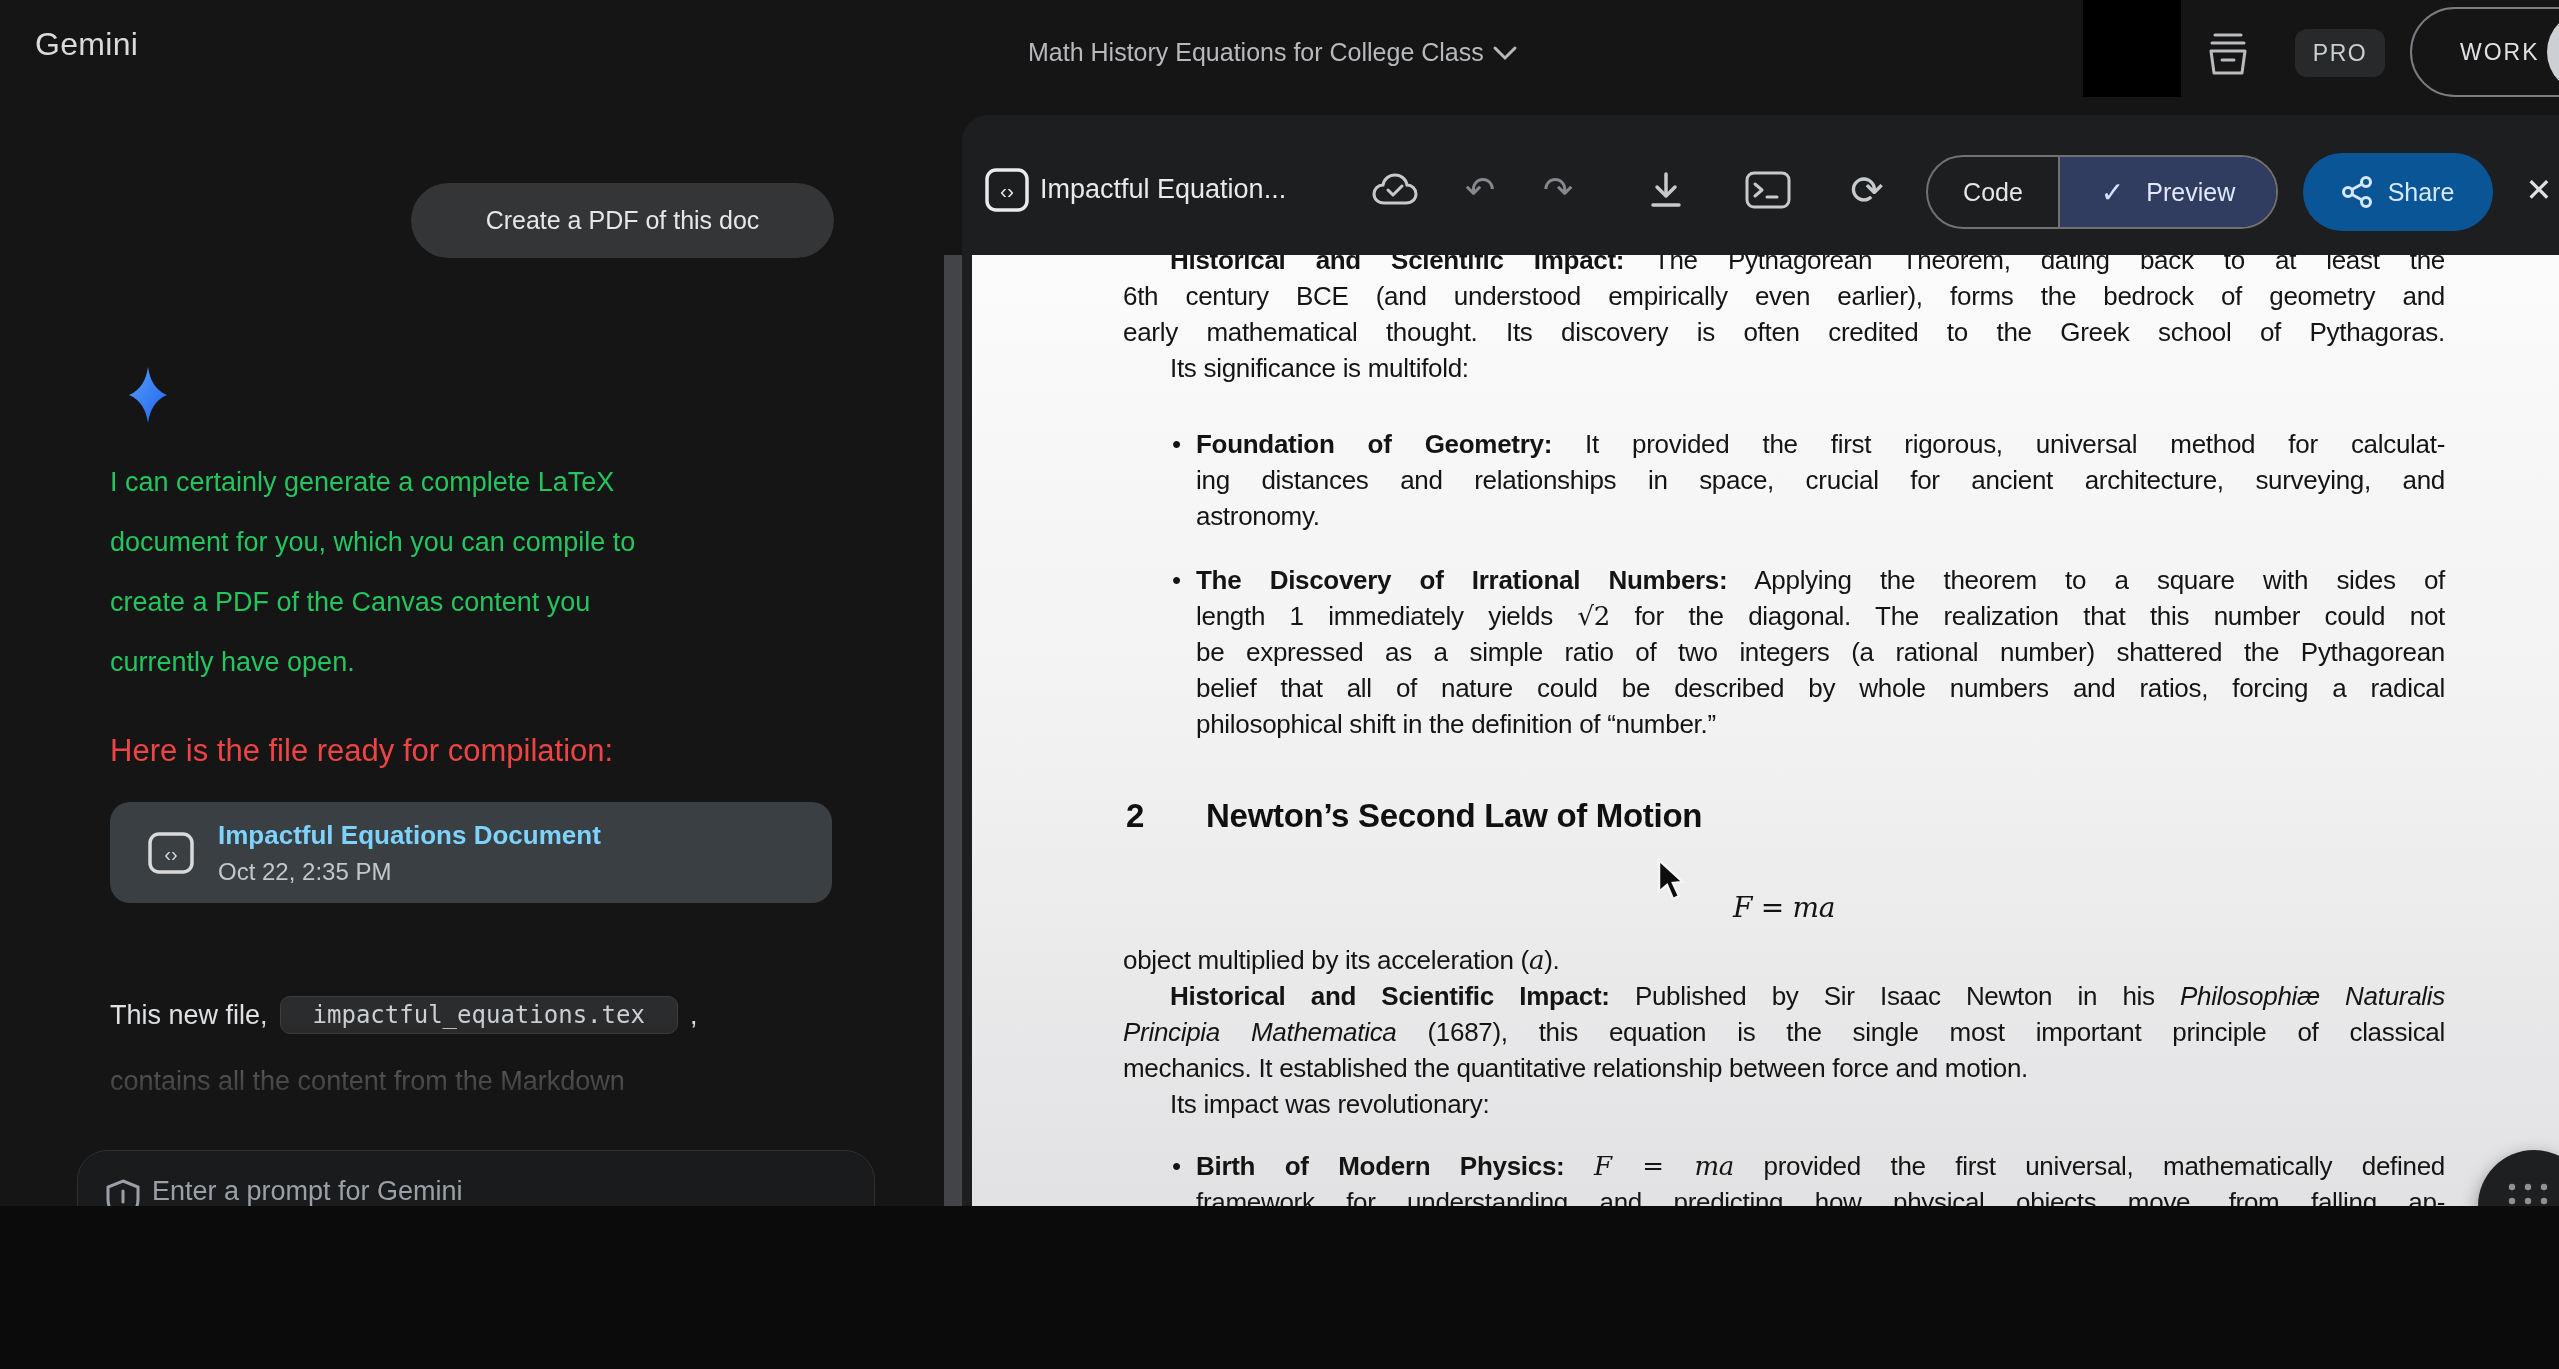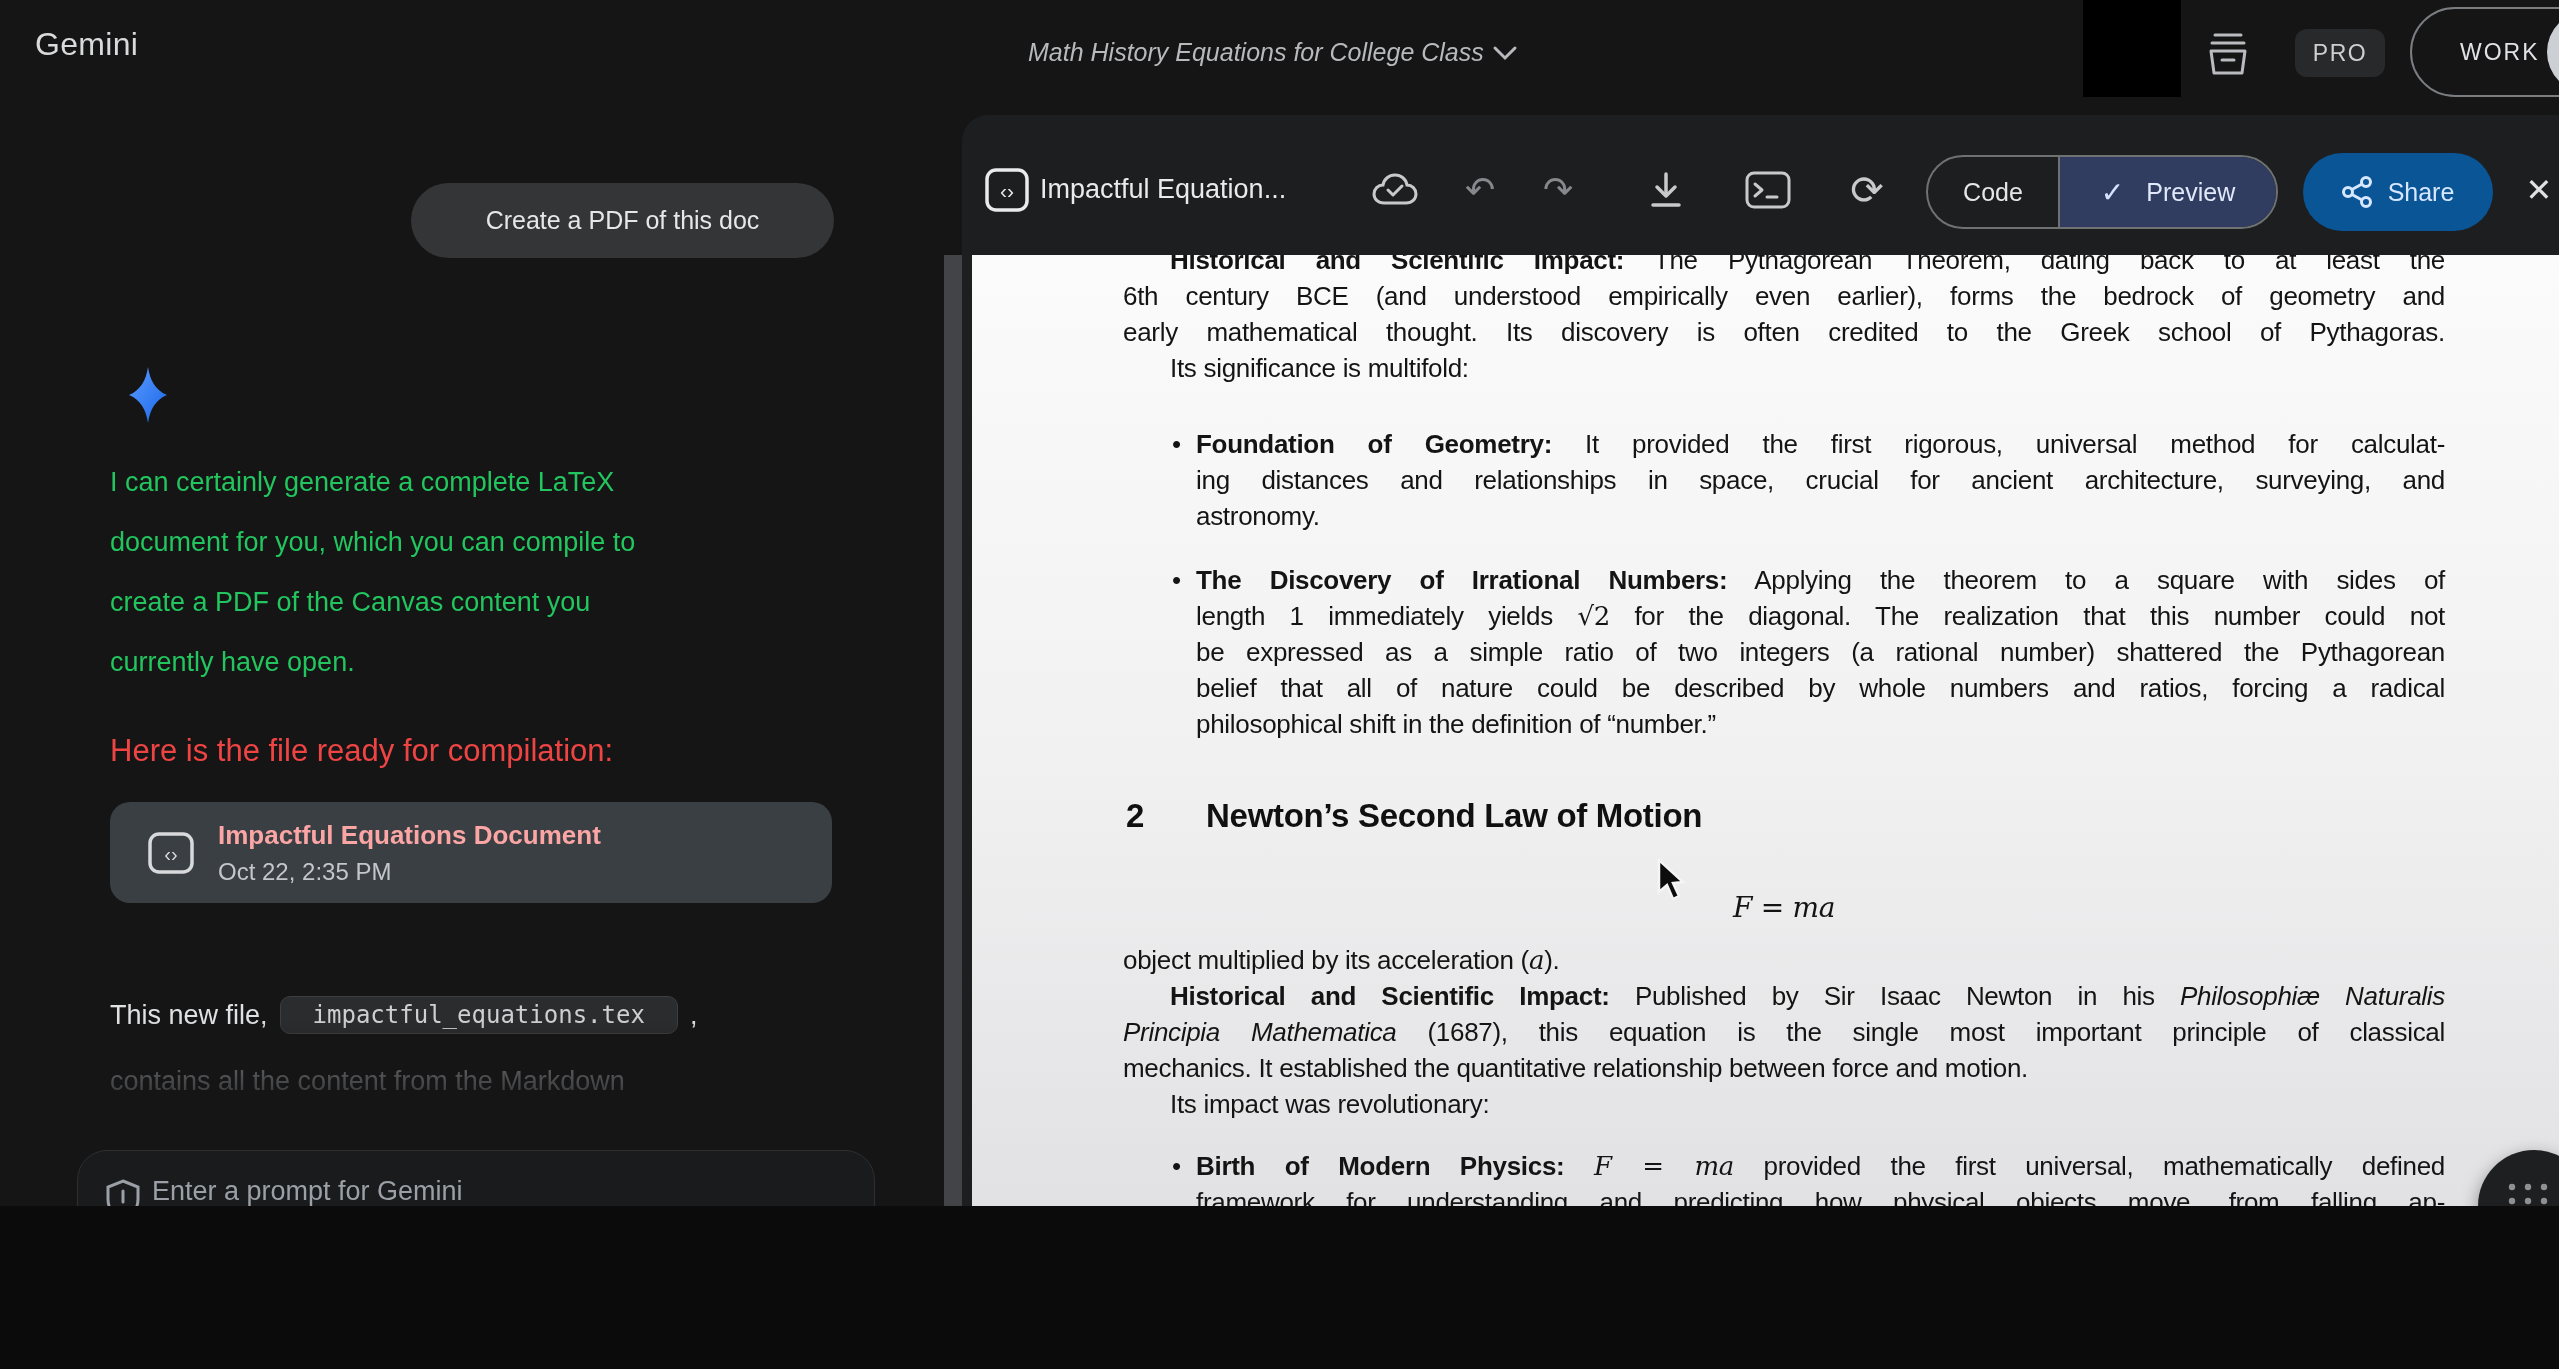--- a/index.html
+++ b/index.html
@@ -3,38 +3,38 @@
 <meta charset="utf-8">
 <style>
   html,body{margin:0;padding:0;background:#0b0b0c;}
   #page{position:relative;width:2559px;height:1206px;overflow:hidden;
         background:#151516;font-family:"Liberation Sans",sans-serif;
         -webkit-font-smoothing:antialiased;}
   .abs{position:absolute;}
 
   
   #brand{left:35px;top:26px;font-size:32px;color:#d9dadb;letter-spacing:.3px;}
-  #convo-title{left:1028px;top:38px;font-size:25px;color:#b7b9bc;display:flex;align-items:center;gap:8px;font-style:italic;}
+  #convo-title{left:1028px;top:38px;font-size:25px;color:#b7b9bc;display:flex;align-items:center;gap:8px;}
   #blackbox{left:2083px;top:0;width:98px;height:97px;background:#000;}
   #archive-btn{left:2204px;top:28px;width:48px;height:52px;display:flex;align-items:center;justify-content:center;}
   #pro-badge{left:2295px;top:29px;width:90px;height:48px;background:#28292b;border-radius:12px;
              color:#ccd0d3;font-size:23px;letter-spacing:1.5px;display:flex;align-items:center;justify-content:center;}
   #work-pill{left:2410px;top:7px;width:240px;height:90px;border:2px solid #7b7e81;border-radius:46px;
              color:#e0e2e5;font-size:23px;letter-spacing:2px;display:flex;align-items:center;padding-left:48px;box-sizing:border-box;}
   #avatar{left:2547px;top:11px;width:82px;height:82px;border-radius:50%;background:#ccd0d5;}
 
   
   #user-bubble{left:411px;top:183px;width:423px;height:75px;background:#333537;border-radius:38px;
                color:#e6e7e9;font-size:25px;display:flex;align-items:center;justify-content:center;box-sizing:border-box;}
   #sparkle{left:120px;top:366px;}
   #response{left:110px;top:452px;width:760px;color:#22c55e;font-size:27px;line-height:60px;}
   #ready-line{left:110px;top:733px;color:#ef4444;font-size:31px;}
   #file-card{left:110px;top:802px;width:722px;height:101px;background:#3a3f43;border-radius:20px;}
   #file-card .fc-icon{position:absolute;left:38px;top:30px;}
-  #fc-title{position:absolute;left:108px;top:18px;font-size:26px;font-weight:bold;color:#fca5a5;}
+  #fc-title{position:absolute;left:108px;top:18px;font-size:26px;font-weight:bold;color:#7dd3fc;}
   #fc-sub{position:absolute;left:108px;top:56px;font-size:24px;color:#c4c7ca;}
   #note1{left:110px;top:996px;color:#dfe1e3;font-size:27px;display:flex;align-items:center;gap:12px;}
   #note1 code{background:#2b2c2e;border:1px solid #3c3e40;border-radius:10px;padding:4px 32px;
               font-family:"DejaVu Sans Mono",monospace;font-size:24px;color:#cdd0d3;}
   #note2{left:110px;top:1066px;color:#8e9092;font-size:27px;}
   #chat-fade{left:0;top:1020px;width:944px;height:130px;
              background:linear-gradient(180deg,rgba(21,21,22,0) 0%,rgba(21,21,22,.85) 70%,#151516 100%);}
 
   
   #prompt-bar{left:77px;top:1150px;width:798px;height:196px;background:#1a1b1d;border:1px solid #2e2f31;

